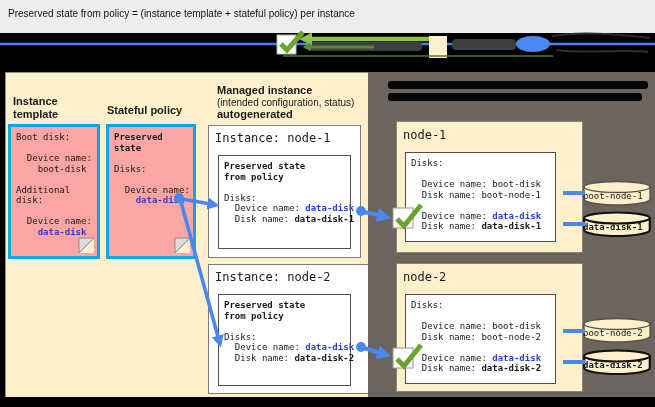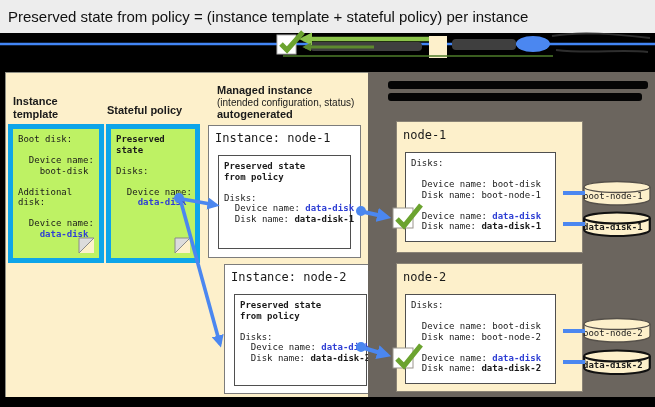--- a/index.html
+++ b/index.html
@@ -1,32 +1,32 @@
 <!DOCTYPE html>
 <html><head>
 <meta charset="utf-8">
 <style>
   html,body{margin:0;padding:0;background:#000;}
   #stage{position:relative;width:655px;height:407px;background:#000;overflow:hidden;
          font-family:"Liberation Sans",sans-serif;}
   
   #titlebar{position:absolute;left:0;top:0;width:655px;height:33px;background:#ededed;}
-  #titlebar .t{position:absolute;left:8px;top:8px;font-size:15px;color:#111;white-space:nowrap;}
+  #titlebar .t{position:absolute;left:8px;top:8px;font-size:10px;color:#111;white-space:nowrap;}
   
   #bottombar{position:absolute;left:0;top:397px;width:655px;height:10px;background:#000;}
   
   #left-panel{position:absolute;left:5px;top:72px;width:362px;height:324px;
               background:#FDF0CB;border:1px solid #8e8e83;}
   #right-panel{position:absolute;left:368px;top:72px;width:287px;height:325px;background:#6B655E;}
   .redact{position:absolute;height:8px;background:#050505;border-radius:3px;}
   
   .hdg{position:absolute;font-size:11px;font-weight:bold;color:#1a1a1a;line-height:13px;white-space:nowrap;}
   .hdg-sub{position:absolute;font-size:10px;color:#1a1a1a;line-height:12px;white-space:nowrap;}
   
-  .docbox{position:absolute;background:#bef264;border:5px solid #0ea5e9;}
+  .docbox{position:absolute;background:#fca5a5;border:3px solid #0ea5e9;}
   .whitebox{position:absolute;background:#fff;border:1px solid #7c7c7c;}
   .innerbox{position:absolute;background:#fff;border:1px solid #4f4f4f;}
   .nodebox{position:absolute;background:#FDF0CB;border:1px solid #8a8376;padding-left:20px;}
   .mlines{position:absolute;}
   .mline{white-space:pre;line-height:10.5px;font-size:9px;font-family:"DejaVu Sans Mono",monospace;color:#1a1a1a;}
   .b{font-weight:bold;}
   .blue{color:#2f3fd4;font-weight:bold;}
   .boxlabel{position:absolute;white-space:pre;font-family:"DejaVu Sans Mono",monospace;font-size:12px;color:#1a1a1a;}
   
   .cyl{position:absolute;width:68px;height:26px;}
@@ -87,21 +87,21 @@
             <div class="mline"><span class="b">Preserved state</span></div>
             <div class="mline"><span class="b">from policy</span></div>
             <div class="mline"><span>&nbsp;</span></div>
             <div class="mline"><span>Disks:</span></div>
             <div class="mline"><span>  Device name: </span><span class="blue">data-disk</span></div>
             <div class="mline"><span>  Disk name: </span><span class="b">data-disk-1</span></div>
           </div>
       </div>
     </div>
 
-    <div class="whitebox" style="left:218px;top:191px;width:151px;height:128px;">
+    <div class="whitebox" style="left:202px;top:191px;width:151px;height:128px;padding-left:32px;">
       <div class="boxlabel" style="left:6px;top:5px;">Instance: node-2</div>
       <div class="innerbox" style="left:9px;top:29px;width:131px;height:90px;">
         <div class="mlines" style="left:5px;top:5px;">
             <div class="mline"><span class="b">Preserved state</span></div>
             <div class="mline"><span class="b">from policy</span></div>
             <div class="mline"><span>&nbsp;</span></div>
             <div class="mline"><span>Disks:</span></div>
             <div class="mline"><span>  Device name: </span><span class="blue">data-disk</span></div>
             <div class="mline"><span>  Disk name: </span><span class="b">data-disk-2</span></div>
           </div>

